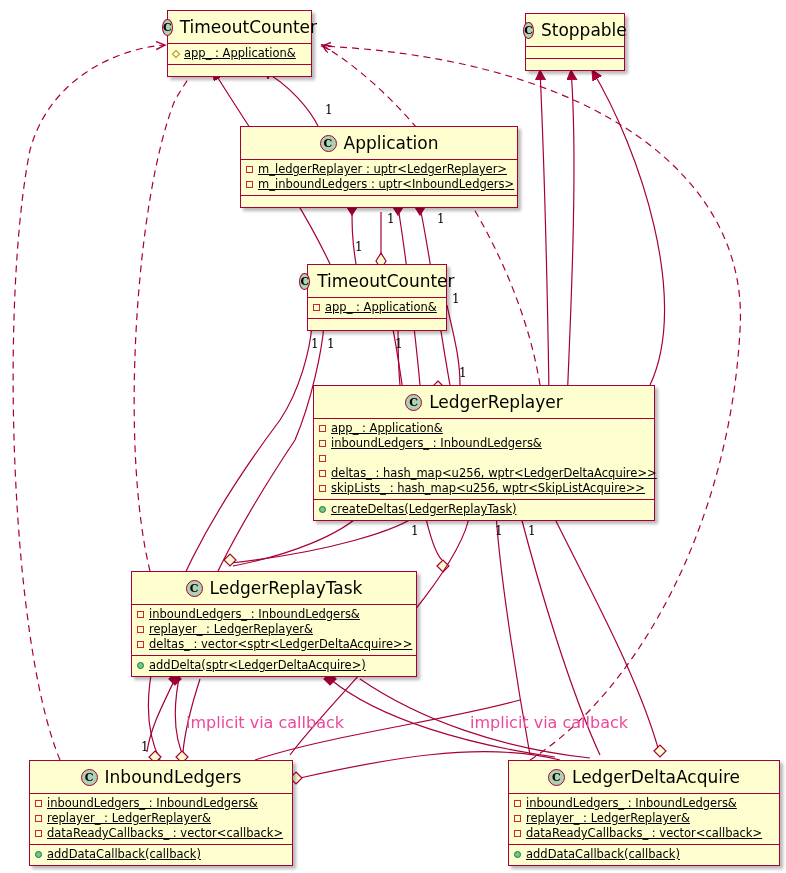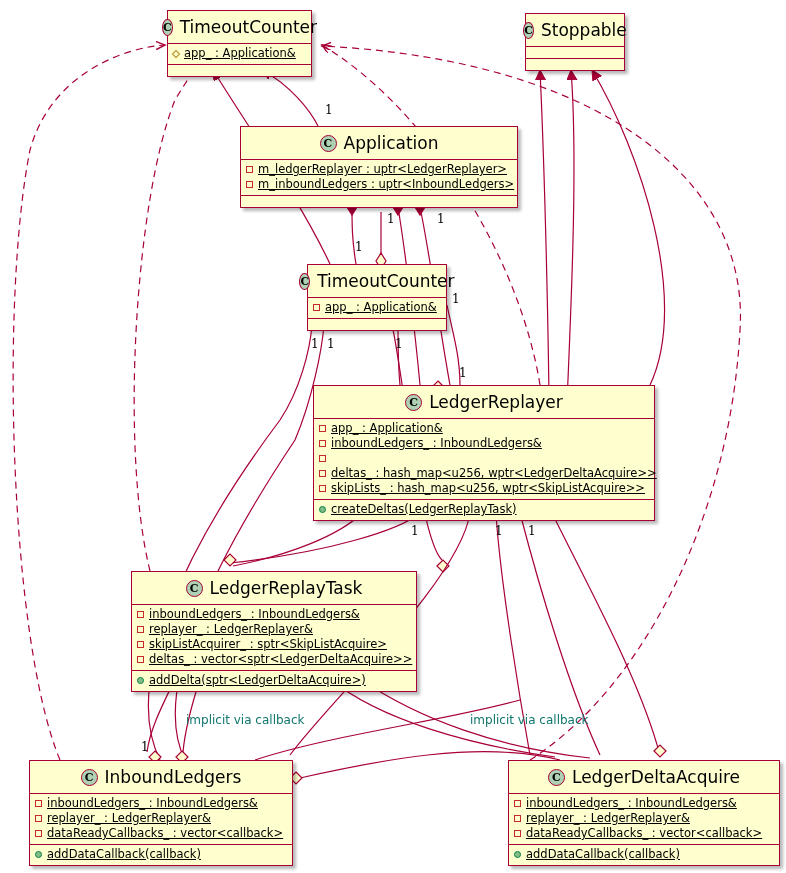--- a/index.html
+++ b/index.html
@@ -21,21 +21,21 @@
   .cls .sect:last-child{border-bottom:none;}
   .cls .sect.empty{height:11px;padding:0;}
   .row{display:flex;align-items:center;gap:5px;line-height:15px;height:15px;
        font-size:11.5px;color:#000;white-space:nowrap;text-decoration:underline;}
   .mk{width:7px;height:7px;flex:0 0 7px;box-sizing:border-box;}
   .mk.priv{border:1px solid #C82930;background:transparent;}
   .mk.prot{border:1px solid #B38D22;background:transparent;
            transform:rotate(45deg);width:6px;height:6px;flex:0 0 6px;}
   .mk.pub{border:1px solid #038048;background:#84BE84;border-radius:50%;}
 
-  .elbl{position:absolute;font-size:12px;color:#0f766e;white-space:nowrap;}
+  .elbl{position:absolute;font-size:16px;color:#ec4899;white-space:nowrap;}
   .mlbl{position:absolute;font-size:12px;color:#000;
         font-family:"DejaVu Serif","Liberation Serif",serif;}
 </style>
 </head>
 <body>
 
 <div id="canvas">
 
   <svg id="edges" viewBox="0 0 786 873" xmlns="http://www.w3.org/2000/svg">
     <defs>
@@ -214,24 +214,20 @@
       <span class="cname">LedgerReplayTask</span>
     </div>
     <div class="sect">
       <div class="row">
         <span class="mk priv"></span>
         <span>inboundLedgers_  : InboundLedgers&amp;</span>
       </div>
       <div class="row">
         <span class="mk priv"></span>
         <span>replayer_  : LedgerReplayer&amp;</span>
-      </div>
-      <div class="row">
-        <span class="mk priv"></span>
-        <span>skipListAcquirer_  : sptr&lt;SkipListAcquire&gt;</span>
       </div>
       <div class="row">
         <span class="mk priv"></span>
         <span>deltas_  : vector&lt;sptr&lt;LedgerDeltaAcquire&gt;&gt;</span>
       </div>
     </div>
     <div class="sect">
       <div class="row">
         <span class="mk pub"></span>
         <span>addDelta(sptr&lt;LedgerDeltaAcquire&gt;)</span>

